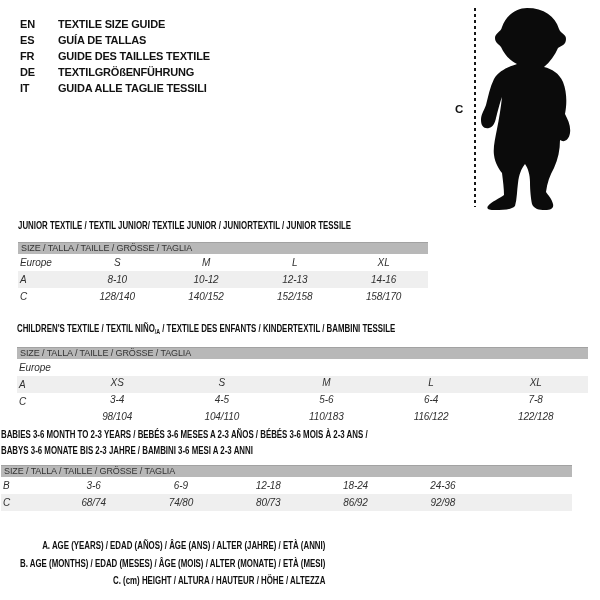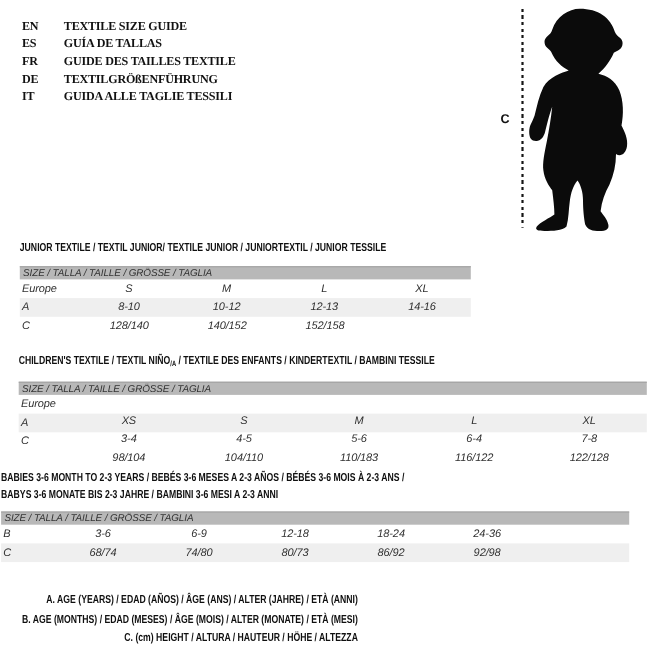--- a/index.html
+++ b/index.html
@@ -1,38 +1,38 @@
 <!DOCTYPE html>
 <html><head>
 <meta charset="utf-8">
 <style>
   html,body{margin:0;padding:0;background:#fff;}
   .canvas{position:relative;width:600px;height:600px;background:#fff;overflow:hidden;
           font-family:"Liberation Sans",sans-serif;color:#1d1d1d;}
 
   
-  .langs{position:absolute;top:16px;left:20px;font-family:Liberation Serif, serif;}
+  .langs{position:absolute;top:16px;left:20px;}
   .lang-row{display:flex;height:16px;line-height:16px;}
   .lang-code{width:38px;font-size:11px;font-weight:bold;letter-spacing:-0.2px;color:#121212;}
   .lang-label{font-size:11px;font-weight:bold;letter-spacing:-0.2px;color:#121212;white-space:nowrap;}
 
   
   .dash-line{position:absolute;left:474px;top:8px;width:2px;height:199px;
              background:repeating-linear-gradient(to bottom,#161616 0 3px,transparent 3px 6px);}
   .c-label{position:absolute;left:455px;top:103px;font-size:11.5px;font-weight:bold;color:#121212;}
   .baby-svg{position:absolute;left:481px;top:7px;width:93px;height:203px;}
 
   
   .tbl{position:absolute;}
   .title{position:absolute;top:0;left:0;font-size:10.5px;font-weight:bold;color:#0f0f0f;
          line-height:16px;white-space:nowrap;transform:scaleX(0.75);transform-origin:0 0;}
   .title .sub{font-size:7px;vertical-align:-2px;}
   .sizebar{position:absolute;left:0;width:100%;height:12px;box-sizing:border-box;
            background:#b8b8b8;border-top:1px solid #a2a2a2;
-           font-size:9px;line-height:10px;color:#333;padding-left:3px;letter-spacing:-0.1px;white-space:nowrap;overflow:hidden;font-style:italic;}
+           font-size:9px;line-height:10px;color:#333;padding-left:3px;letter-spacing:-0.1px;white-space:nowrap;overflow:hidden;}
   .rows{position:absolute;left:0;width:100%;}
   .row{display:flex;height:17px;line-height:17px;font-size:10px;color:#303030;letter-spacing:-0.1px;font-style:italic;}
   .row.shaded{background:#efefef;}
   .row .lab{padding-left:2px;white-space:nowrap;}
   .row .cell{text-align:center;white-space:nowrap;}
   .t-junior .lab{width:53px;} .t-junior .cell{width:89px;}
   .t-children .lab{width:46px;} .t-children .cell{width:105px;margin-top:15px;}
   .t-babies .lab{width:47px;} .t-babies .cell{width:87.3px;}
 
   
@@ -102,20 +102,21 @@
           <div class="cell">8-10</div>
           <div class="cell">10-12</div>
           <div class="cell">12-13</div>
           <div class="cell">14-16</div>
         </div>
         <div class="row">
           <div class="lab">C</div>
           <div class="cell">128/140</div>
           <div class="cell">140/152</div>
           <div class="cell">152/158</div>
+          <div class="cell">158/170</div>
         </div>
       </div>
   </section>
 
   <section class="tbl t-children" style="top:320px;left:17px;width:571px;height:94px">
     <div class="title">
         <div class="title-line"><span>CHILDREN'S TEXTILE / TEXTIL NIÑO</span><sub class="sub">/A</sub><span> / TEXTILE DES ENFANTS / KINDERTEXTIL / BAMBINI TESSILE</span></div>
       </div>
     <div class="sizebar" style="top:27px">
       <span>SIZE / TALLA / TAILLE / GRÖSSE / TAGLIA</span>

